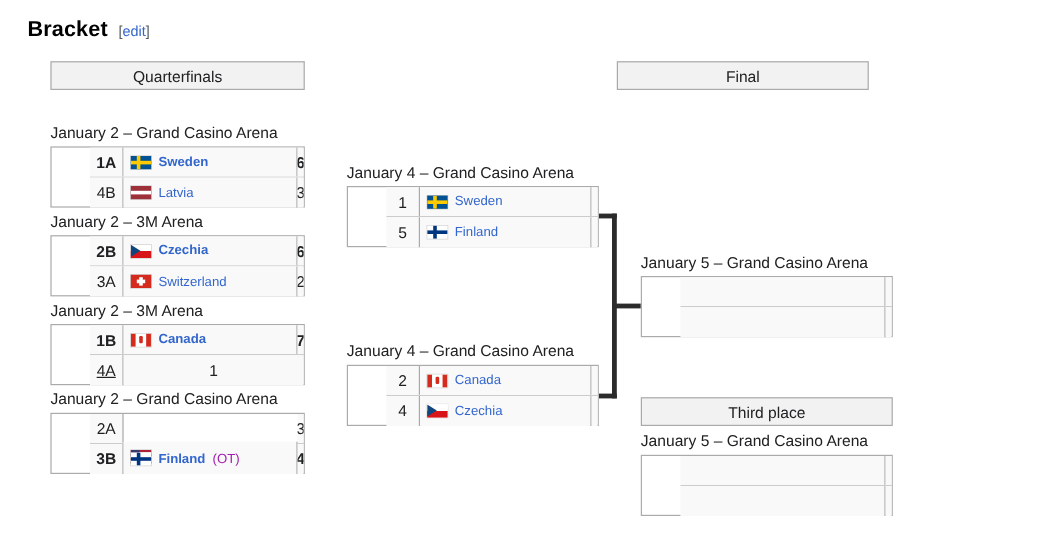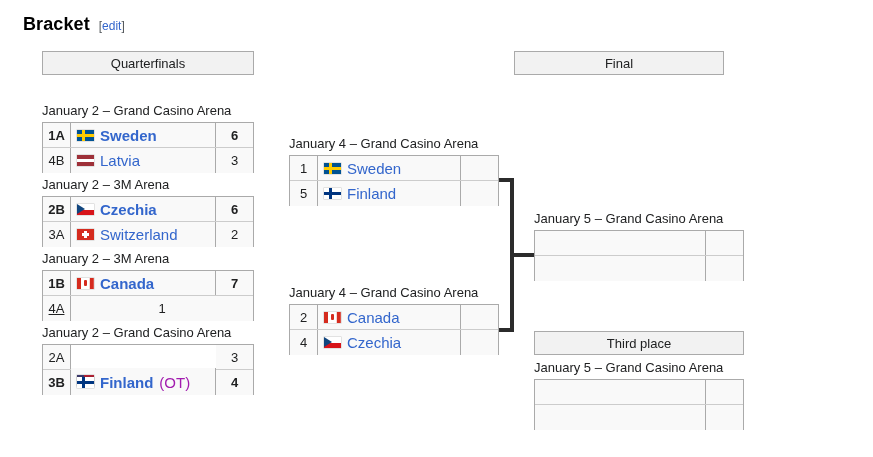--- a/index.html
+++ b/index.html
@@ -48,20 +48,21 @@
     white-space:nowrap;
     line-height:16px;
   }
 
   
   .match{
     position:absolute;
     border:1px solid #aaa;
     box-sizing:border-box;
     background:#fff;
+    padding-left:32px;
   }
   .match .row{
     display:flex;
     height:25px;
     box-sizing:border-box;
   }
   .match .row.first{border-bottom:1px solid #ccc;}
   .cell{
     box-sizing:border-box;
     display:flex;align-items:center;
@@ -73,21 +74,21 @@
     justify-content:center;
     background:#f9f9f9;
     border-right:1px solid #aaa;
     font-size:13px;color:#202122;
   }
   .c-team{
     padding-left:6px;
     gap:6px;
     background:#f9f9f9;
     border-right:1px solid #aaa;
-    font-size:15px;
+    font-size:11px;
   }
   .c-score{
     justify-content:center;
     background:#f9f9f9;
     font-size:13px;color:#202122;
   }
   .teamname{color:#3366cc;}
   .row.win .teamname{font-weight:bold;}
   .row.win .c-seed{font-weight:bold;}
   .row.win .c-score{font-weight:bold;}

